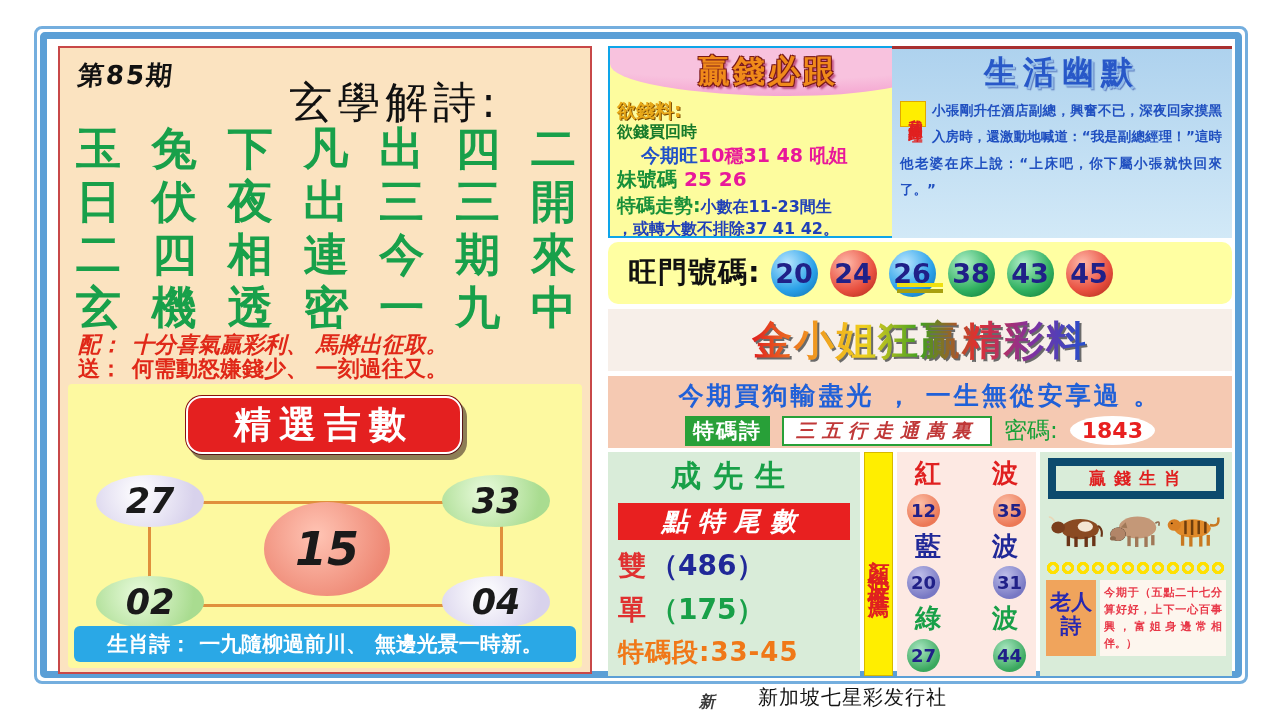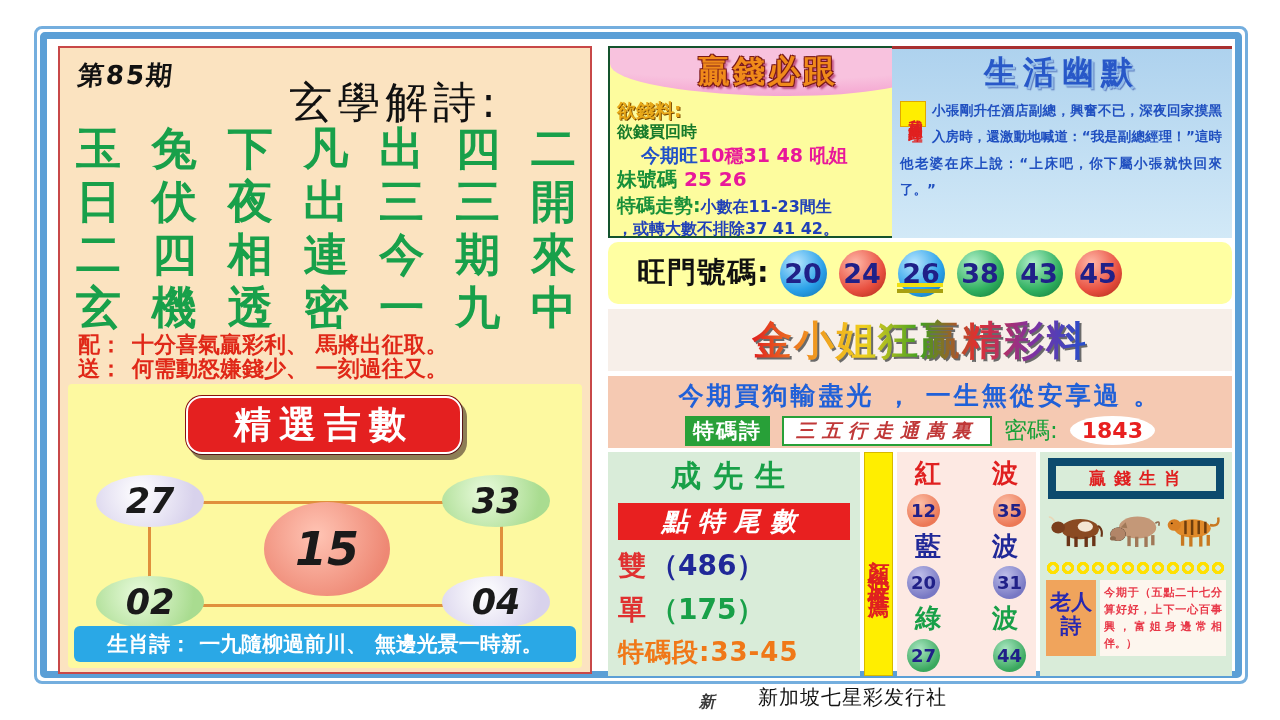--- a/index.html
+++ b/index.html
@@ -18,21 +18,21 @@
   .issue { position:absolute; left:18px; top:10px; font-size:26px; font-weight:bold;
            color:#111; transform:skewX(-6deg); letter-spacing:2px; }
   .panel-title { position:absolute; left:0; top:26px; width:100%; padding-left:140px;
                  text-align:center; font-size:43px; font-weight:normal; color:#111; letter-spacing:5px; }
   .poem { position:absolute; left:16px; top:74px; width:500px; }
   .poem-row { height:53px; font-size:45px; font-weight:bold; color:#18a04a;
               text-align:justify; text-align-last:justify; line-height:53px; white-space:nowrap; }
   .redline { position:absolute; left:18px; width:505px; font-size:22px; font-weight:bold;
              color:#e02818; white-space:nowrap; }
   .redline .plabel { margin-right:10px; }
-  #pei  { top:282px; }
+  #pei  { top:282px;font-style:italic; }
   #song { top:306px; }
 
   
   #lucky { position:absolute; left:8px; top:336px; width:514px; height:284px;
            background:#fdf9a0; border-radius:4px; }
   #lucky-badge { position:absolute; left:118px; top:12px; width:276px; height:58px;
                  background:#e42020; border:2px solid #ffffff; border-radius:16px;
                  box-shadow:4px 5px 0 1px rgba(50,25,25,.55), 0 0 0 1px #8a1010;
                  color:#fff; font-size:37px; font-weight:bold; letter-spacing:8px;
                  display:flex; align-items:center; justify-content:center; }
@@ -42,21 +42,21 @@
   .e-lav { background:radial-gradient(circle at 40% 35%, #ffffff, #d8d2ec 75%); }
   .e-grn { background:radial-gradient(circle at 40% 35%, #e9fbdc, #a9dc90 75%); }
   .e-red { background:radial-gradient(circle at 42% 35%, #ffc4b4, #ee8874 75%); }
   #zbar { position:absolute; left:6px; right:6px; bottom:6px; height:36px; background:#2aa8e6;
           border-radius:6px; color:#fff; font-weight:bold; font-size:21px;
           display:flex; align-items:center; justify-content:center; white-space:nowrap; }
   #zbar .zl { margin-right:8px; }
 
   
   #win-box { position:absolute; left:608px; top:46px; width:320px; height:192px;
-             background:#fdfc9e; border:2px solid #14532d; overflow:hidden; }
+             background:#fdfc9e; border:2px solid #0ea5e9; overflow:hidden; }
   #win-head { height:48px; background:radial-gradient(130% 120% at 50% 0%, #f8c2de 55%, #f398ca 100%);
               border-radius:0 0 46% 60% / 0 0 26px 34px;
               display:flex; align-items:center; justify-content:center; }
   #win-title { font-size:32px; font-weight:bold; letter-spacing:3px; color:#f08a1a;
                text-shadow:1px 1px 0 #7a1a1a, -1px -1px 0 #7a1a1a, 1px -1px 0 #7a1a1a,
                            -1px 1px 0 #7a1a1a, 3px 3px 2px #c05080; }
   #win-body { padding:2px 7px 0; line-height:1.28; white-space:nowrap; }
   .wl1 { font-size:19px; font-weight:bold; color:#e8a818; text-shadow:1px 1px 0 #7a4a00; }
   .wl2 { font-size:16px; font-weight:bold; color:#157a2a; }
   .wl3 { font-size:19px; font-weight:bold; padding-left:24px; }
@@ -71,21 +71,21 @@
                background:linear-gradient(180deg,#aed2ee,#d2e9f7); border-top:3px solid #a83030; overflow:hidden; }
   #humor-title { text-align:center; font-size:32px; font-weight:bold; letter-spacing:7px; color:#2858c8;
                  text-shadow:2px 2px 0 #93bce9, 3px 3px 1px #5f7fc0; margin-top:2px; }
   #humor-strip { float:left; width:26px; margin:6px 6px 2px 8px; padding:6px 0; background:#ffee00;
                  border:1px solid #e0a800; color:#e02020; font-weight:bold; font-size:14px;
                  writing-mode:vertical-rl; text-orientation:upright; letter-spacing:2px; text-align:center; }
   #humor-story { color:#2050c0; font-weight:bold; font-size:13.5px; line-height:1.95;
                  padding:2px 10px 0 8px; text-align:justify; }
 
   #hot-row { position:absolute; left:608px; top:242px; width:624px; height:62px; background:#ffffa2;
-             border-radius:10px; display:flex; align-items:center; padding:0 29px; }
+             border-radius:10px; display:flex; align-items:center; padding:0 20px; }
   #hot-label { font-size:29px; font-weight:bold; color:#111; letter-spacing:1px; margin-right:10px; white-space:nowrap; }
   .ball { width:47px; height:47px; border-radius:50%; margin-right:12px; flex:none;
           display:flex; align-items:center; justify-content:center;
           color:#202088; font-size:27px; font-weight:bold; }
   .ball-blue  { background:radial-gradient(circle at 35% 28%, #b8e6ff, #29a0e8 60%, #0e6aa8); }
   .ball-red   { background:radial-gradient(circle at 35% 28%, #ffb8a8, #e85040 60%, #a82414); }
   .ball-green { background:radial-gradient(circle at 35% 28%, #b0f0c8, #30b060 60%, #0e7434); }
 
   #banner-row { position:absolute; left:608px; top:309px; width:624px; height:62px; background:#f7efe9;
                 display:flex; align-items:center; justify-content:center; gap:20px;flex-direction:column; }

